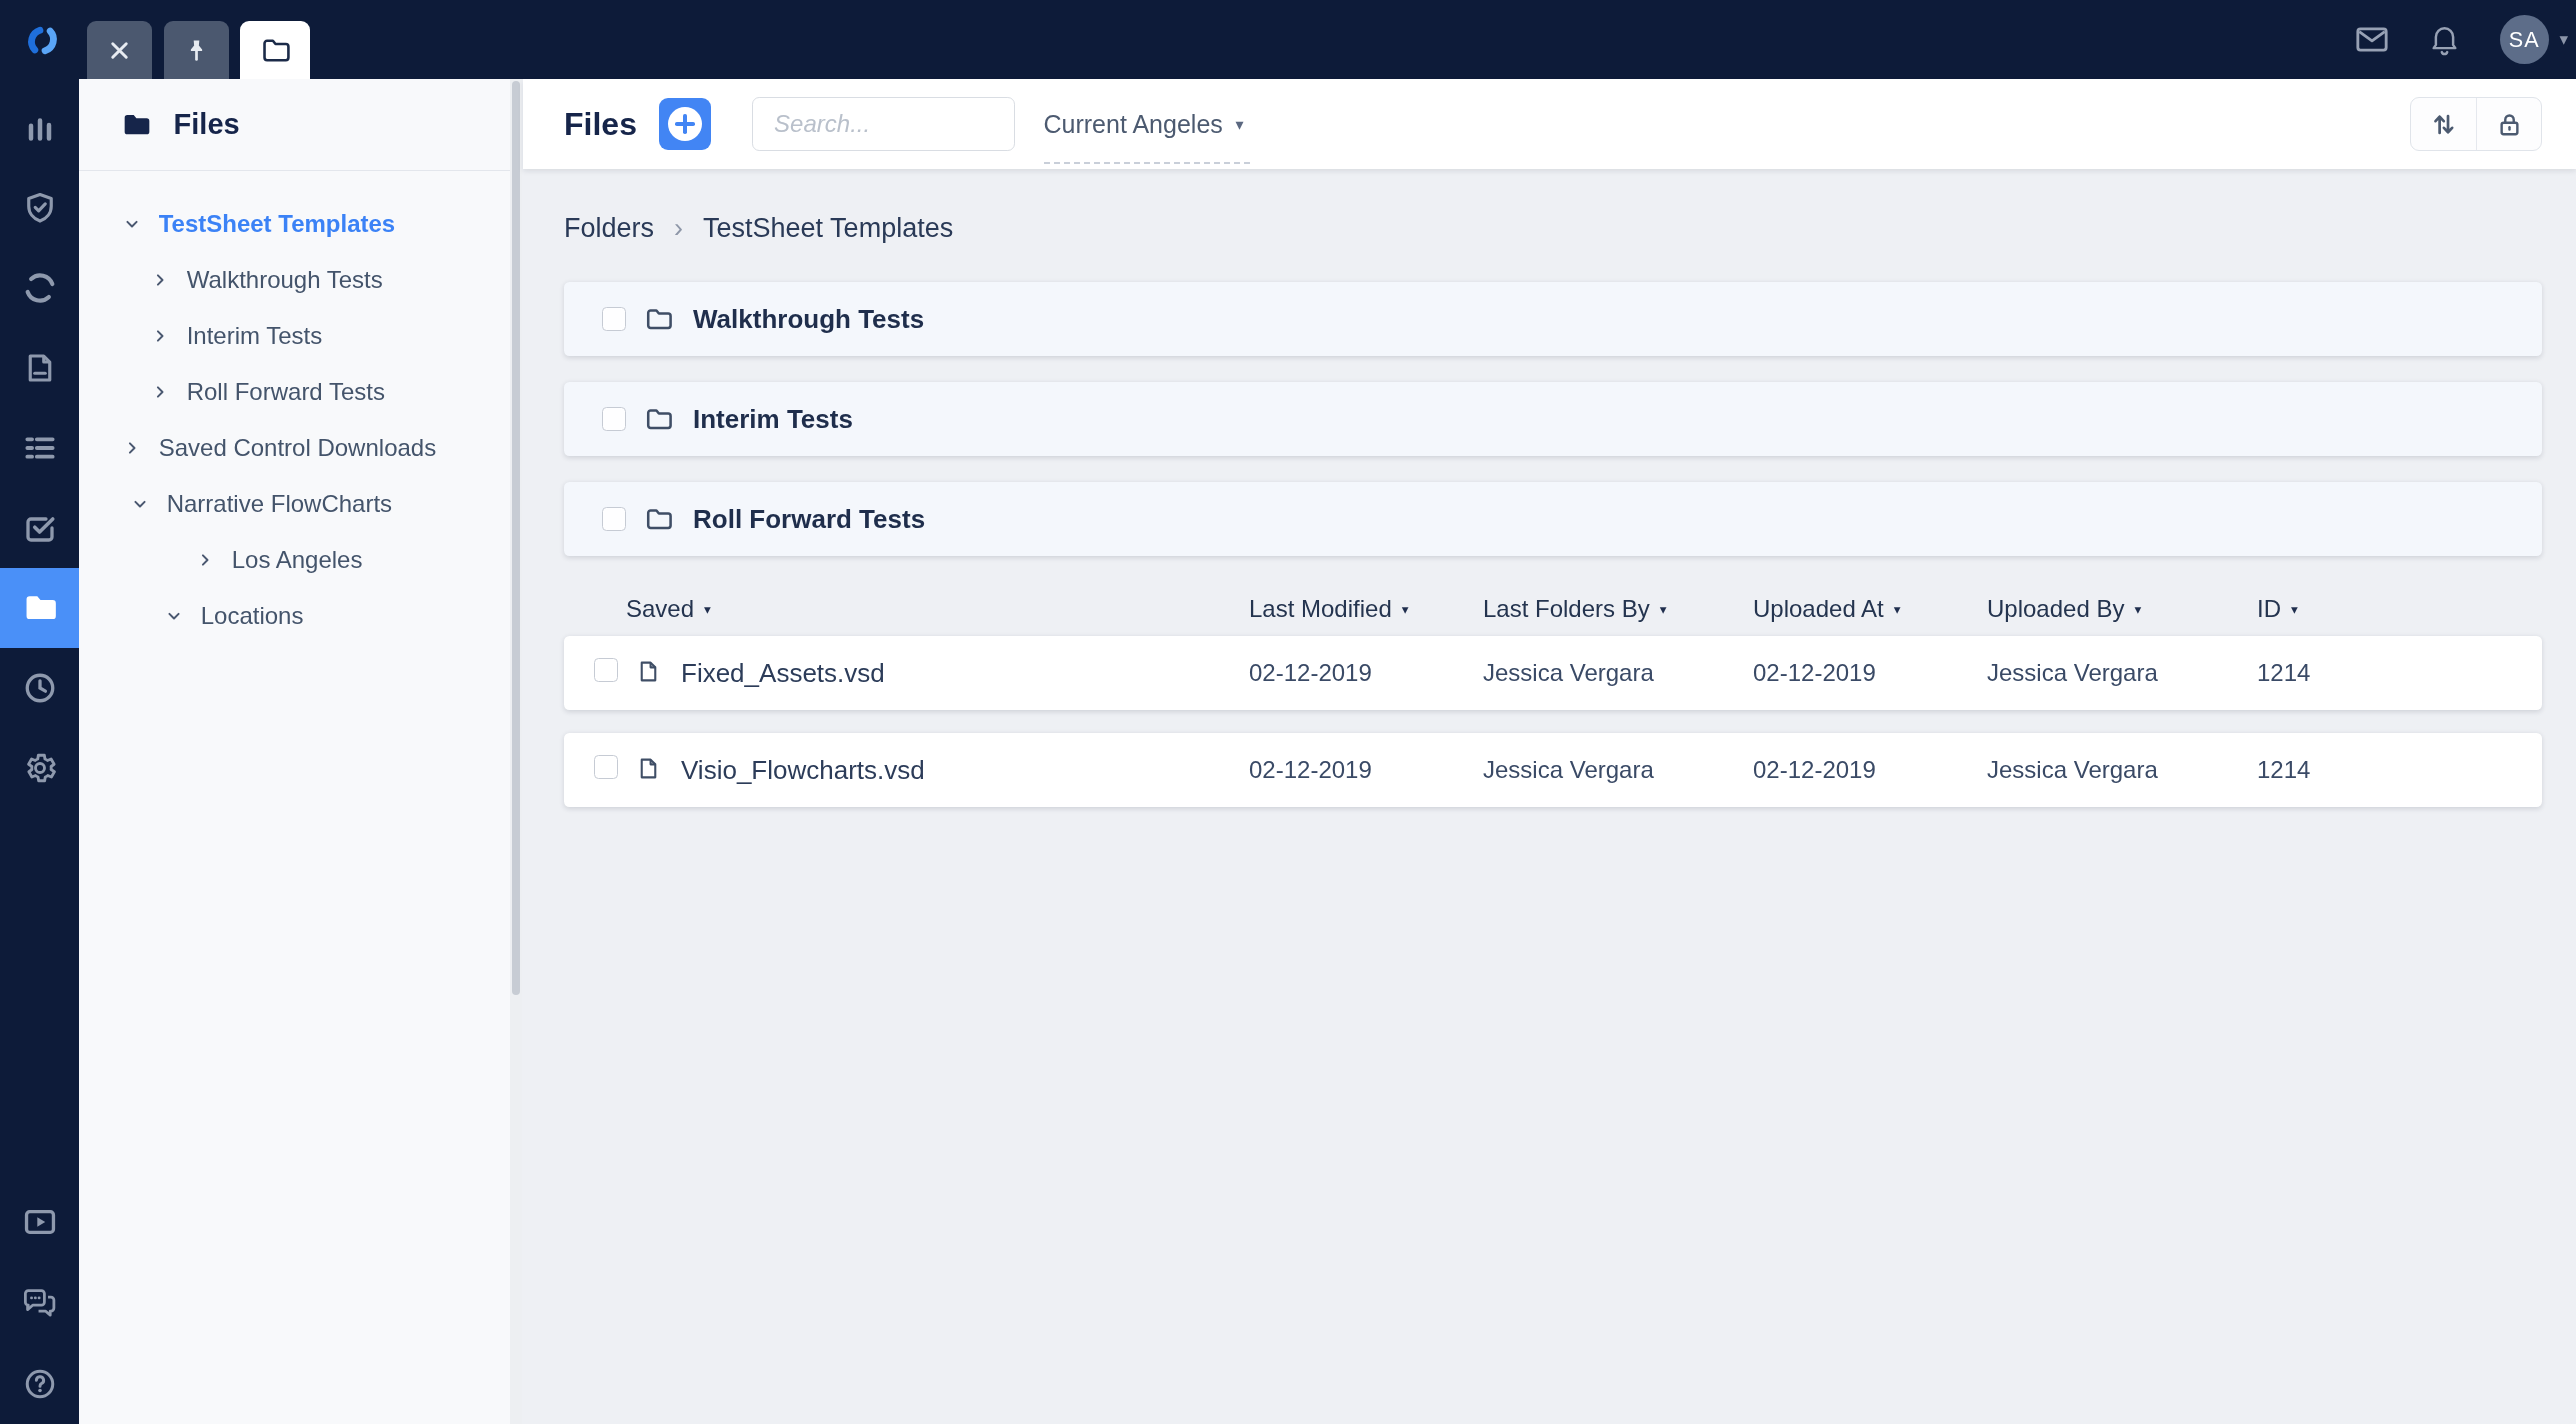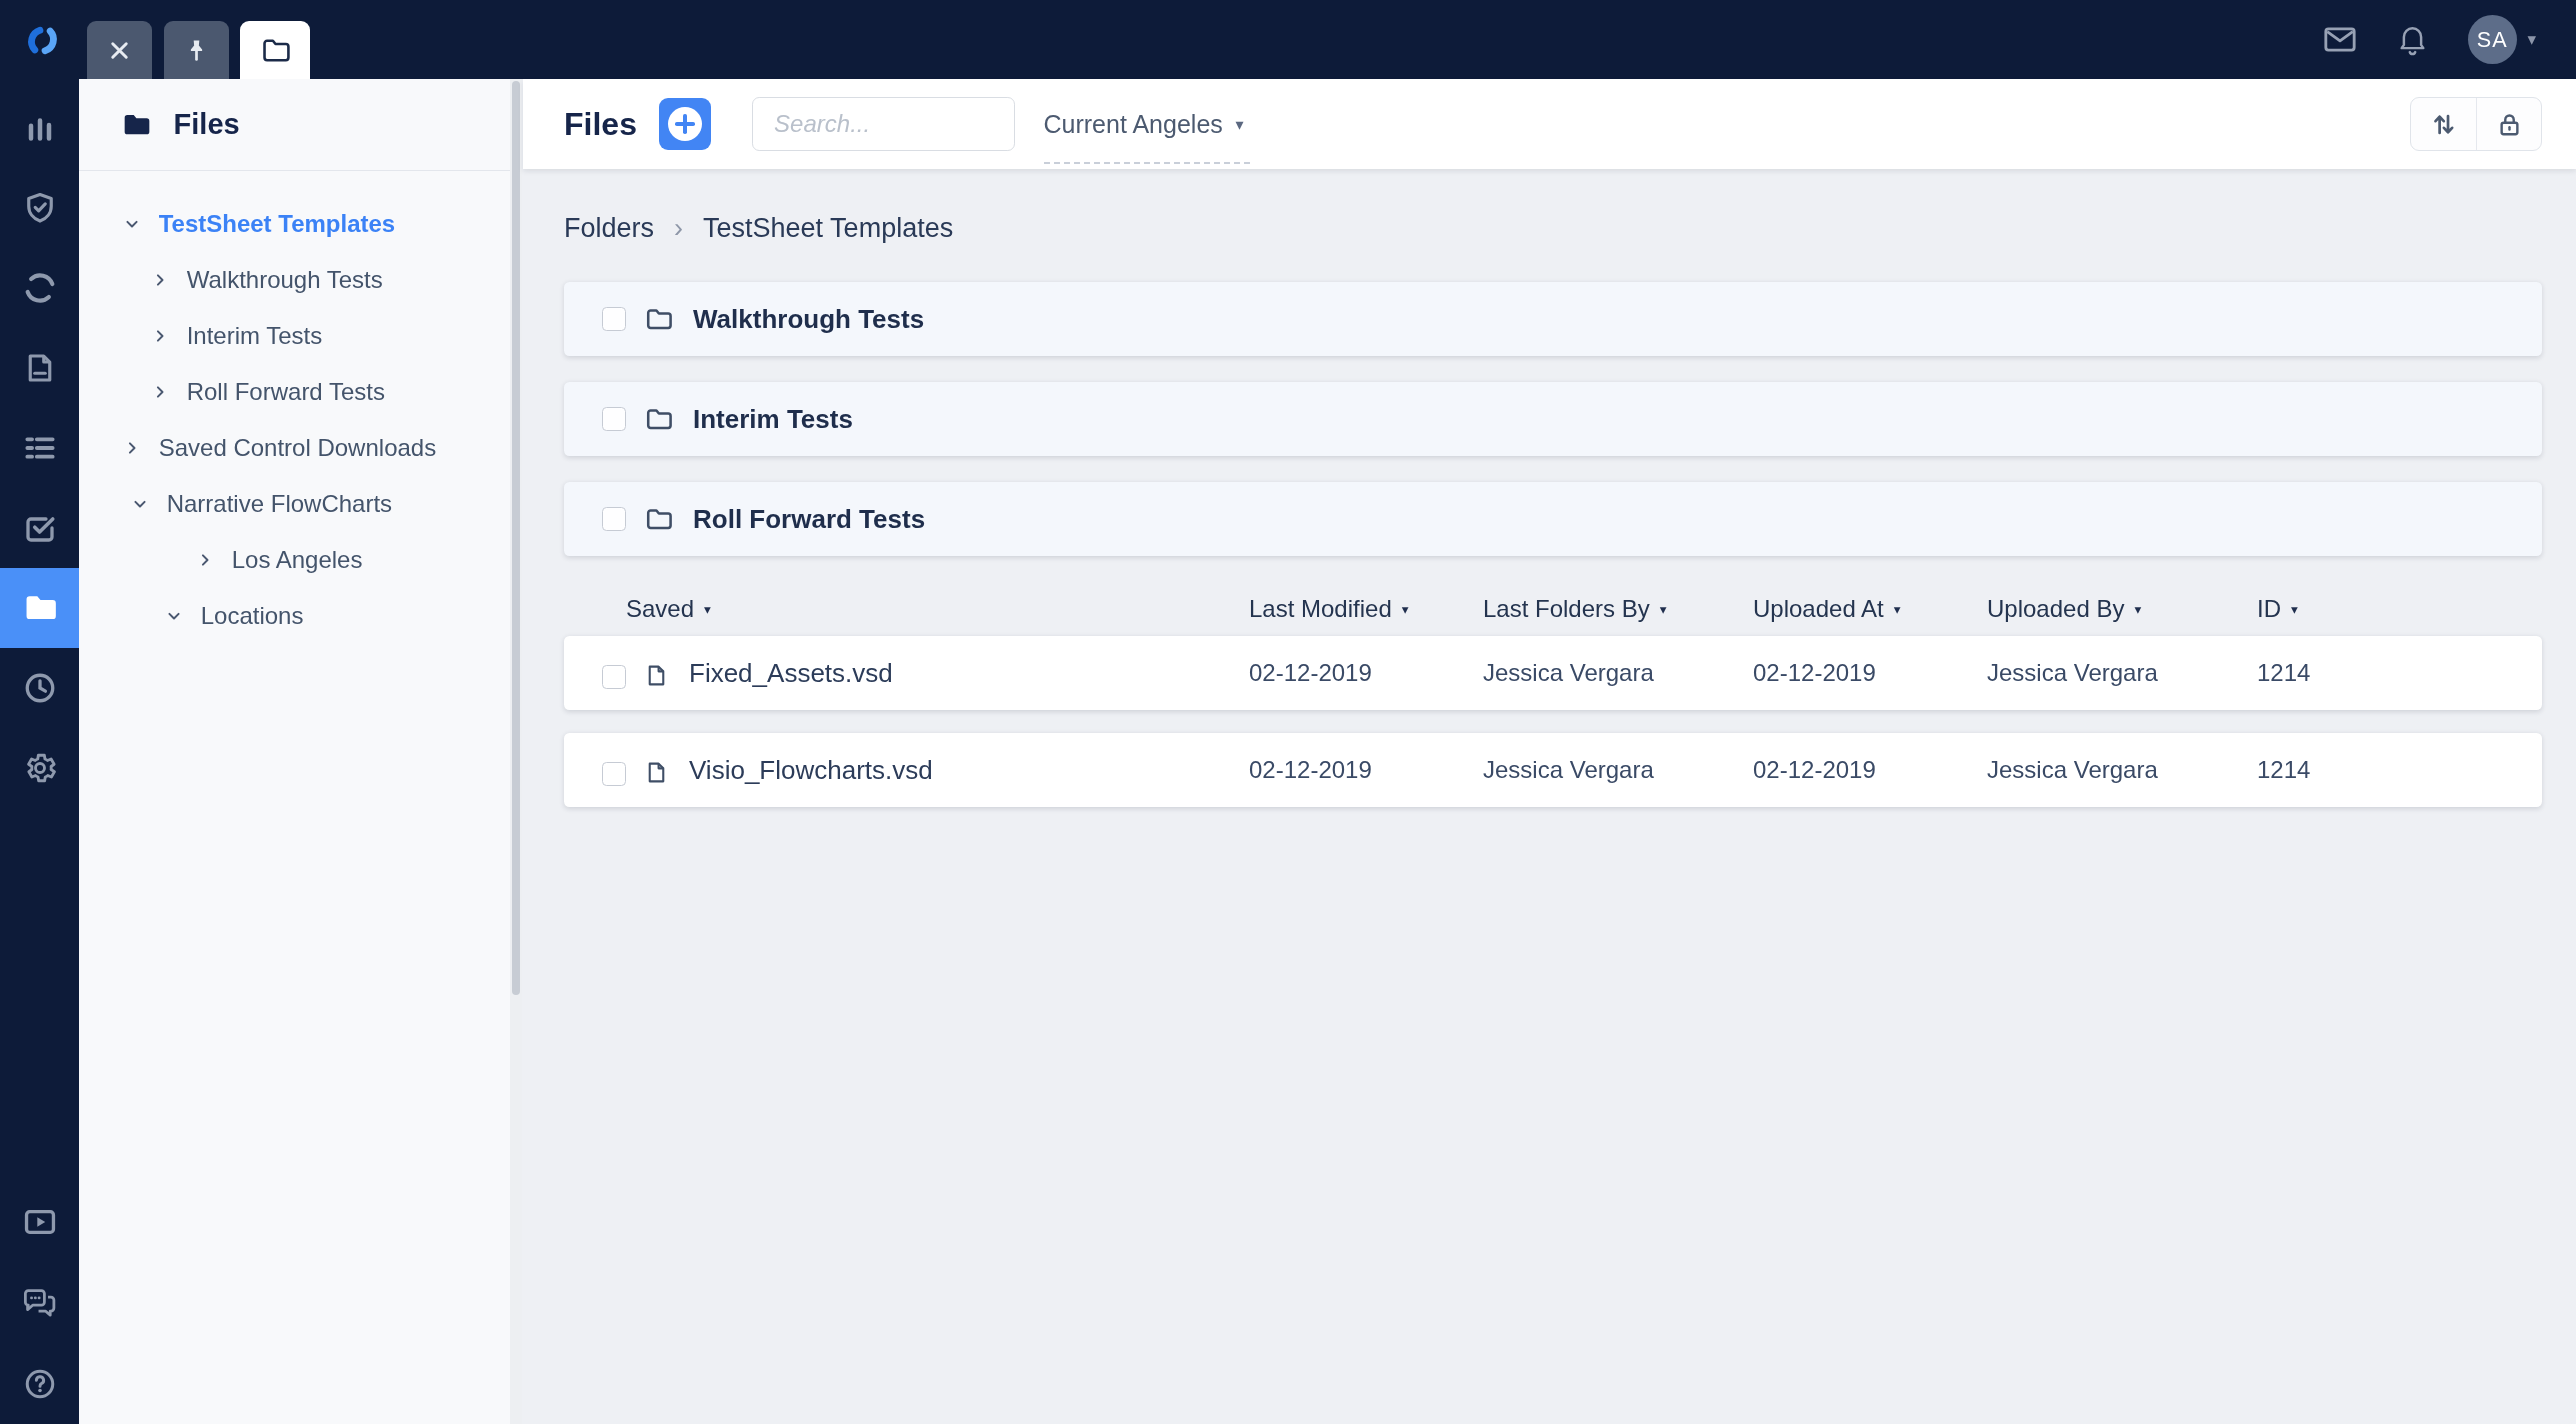--- a/index.html
+++ b/index.html
@@ -6,21 +6,21 @@
   html,body { width:2576px; height:1424px; overflow:hidden; }
   body { font-family:"Liberation Sans","DejaVu Sans",sans-serif; background:#eef0f4; }
   .screen { position:relative; width:2576px; height:1424px; }
 
   
   .topbar { position:absolute; left:0; top:0; width:100%; height:79px; background:#0d1b39; display:flex; align-items:center; }
   .logo { position:absolute; left:21.6px; top:20px; width:41px; height:41px; }
   .tabs { position:absolute; left:87px; bottom:0; display:flex; gap:11.7px; }
   .tab { width:65px; height:58px; border-radius:9px 9px 0 0; background:#4b586f; display:flex; align-items:center; justify-content:center; color:#e7ebf1; }
   .tab.active { width:70px; background:#ffffff; color:#1c2b49; }
-  .topbar-right { position:absolute; right:40px; top:0; height:79px; display:flex; align-items:center; gap:40px; }
+  .topbar-right { position:absolute; right:8px; top:0; height:79px; display:flex; align-items:center; gap:40px; }
   .tb-icon { color:#97a1b4; display:flex; align-items:center; }
   .avatar-wrap { display:flex; align-items:center; gap:10.8px; }
   .avatar { width:49px; height:49px; border-radius:50%; background:#5d6d89; color:#ffffff; font-size:21.6px; font-weight:500; display:flex; align-items:center; justify-content:center; letter-spacing:0.9px; }
   .avatar-caret { color:#8b95a9; font-size:17px; }
 
   
   .rail { position:absolute; left:0; top:79px; width:79px; bottom:0; background:#0d1b39; padding-top:9px; }
   .rail-item { height:80px; display:flex; align-items:center; justify-content:center; color:#8e99ad; }
   .rail-item.active { background:#4a90f8; color:#ffffff; }
   .rail-bottom { position:absolute; left:0; bottom:0; width:79px; }
@@ -66,21 +66,21 @@
   .checkbox { width:24px; height:24px; border:1.8px solid #c6cbd4; border-radius:4.5px; background:rgba(255,255,255,0.85); flex:none; cursor:pointer; }
   .folder-ic { color:#3f4e66; margin-left:18px; display:flex; flex:none; }
   .folder-name { margin-left:20px; font-size:26px; font-weight:700; color:#1f2e4c; }
 
   .row-grid { display:grid; grid-template-columns:685px 234px 270px 234px 270px 1fr; align-items:center; width:100%; }
   .thead { margin-top:23.4px; height:54px; }
   .th { font-size:24px; font-weight:500; color:#24344f; display:flex; align-items:center; gap:10px; cursor:pointer; }
   .th.first { padding-left:62px; }
   .th .caret { font-size:13.5px; color:#1f2e4d; }
   .file-row { background:#ffffff; margin-bottom:23.4px; }
-  .name-cell { display:flex; align-items:flex-end; padding-left:38px; }
+  .name-cell { display:flex; align-items:flex-start; padding-left:30px; }
   .file-ic { color:#3f4e66; margin-left:18px; display:flex; flex:none; }
   .file-name { margin-left:20px; font-size:26px; color:#2c3c59; cursor:pointer; }
   .cell { font-size:24px; color:#3a4a66; }
 </style>
 </head>
 <body>
 
 <div class="screen">
 
   <div class="topbar">

